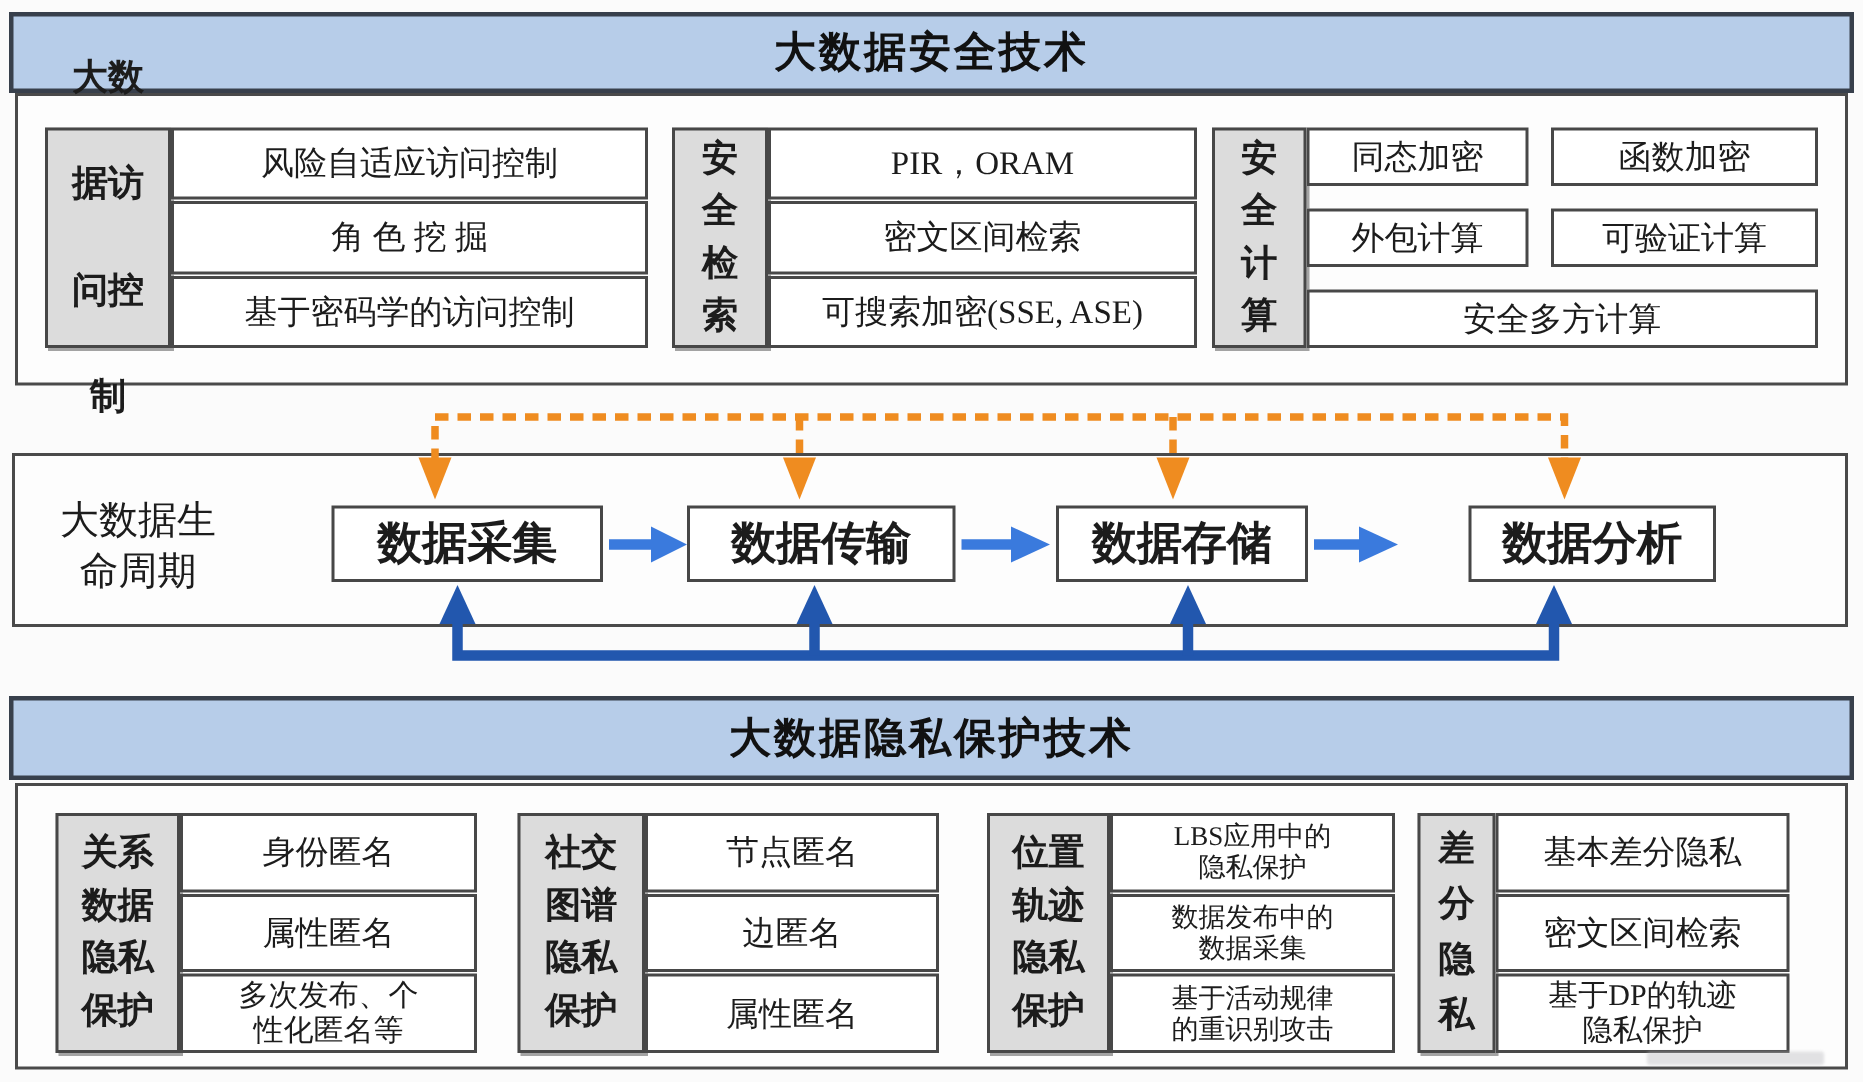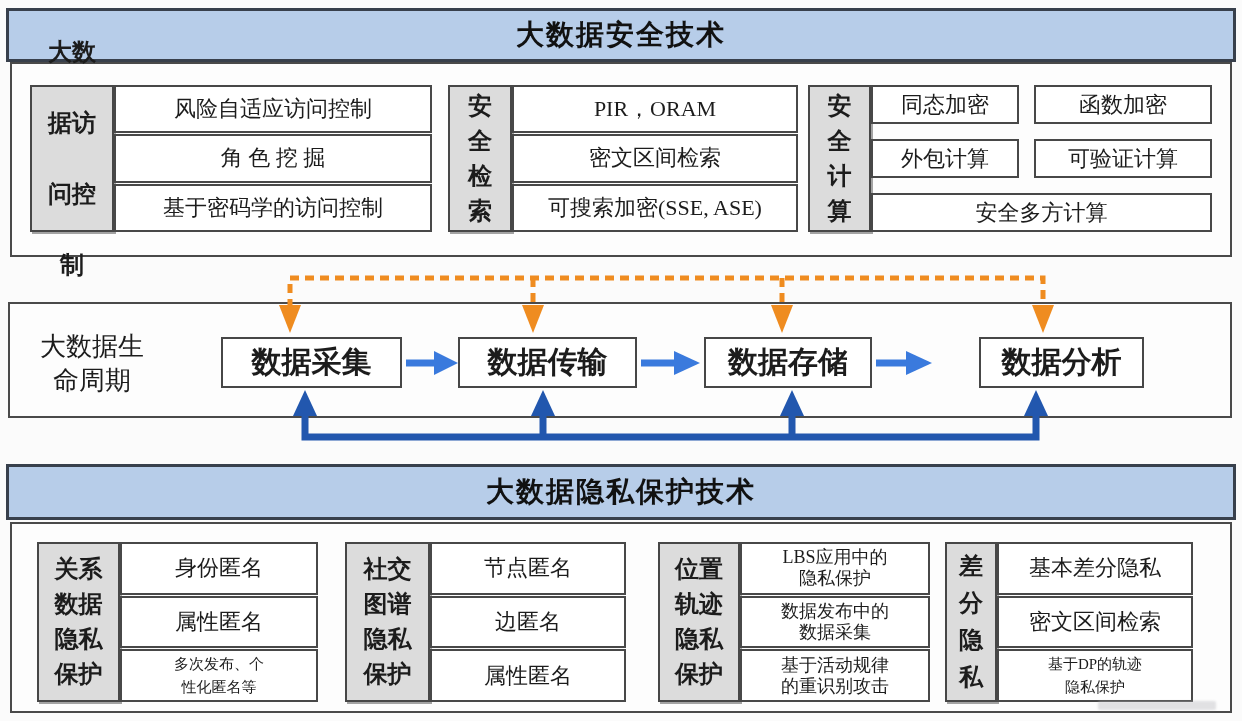--- a/index.html
+++ b/index.html
@@ -44,21 +44,21 @@
   
   .stack{display:flex;flex-direction:column;gap:1px;box-sizing:border-box;z-index:2;}
   .cell{
     flex:1;background:#fff;
     border:2px solid #484848;box-sizing:border-box;
     display:flex;align-items:center;justify-content:center;
     text-align:center;
   }
   .cell span{white-space:pre-line;font-size:22px;line-height:24px;}
   .cell.small span{font-size:18px;line-height:21px;}
-  .cell.mid span{font-size:15px;line-height:23px;}
+  .cell.mid span{font-size:20px;line-height:23px;}
   
   .grid3{
     display:grid;grid-template-columns:148px 1fr;grid-auto-rows:1fr;gap:15px;
     box-sizing:border-box;z-index:2;
   }
   .grid3 .cell.full{grid-column:1 / span 2;}
   
   .life-band{background:#fdfdfd;border:2px solid #4a4a4a;box-sizing:border-box;z-index:1;}
   .life-label{
     text-align:center;font-size:26px;line-height:34px;white-space:pre-line;z-index:2;

